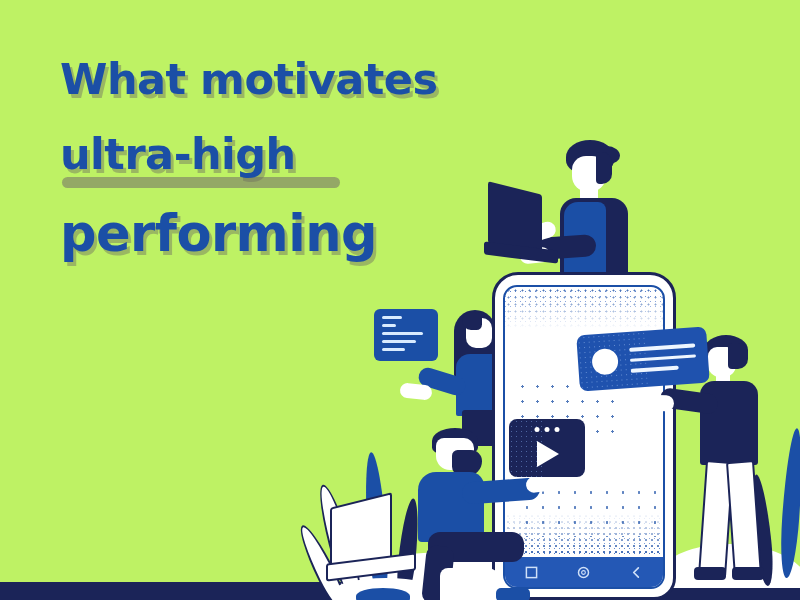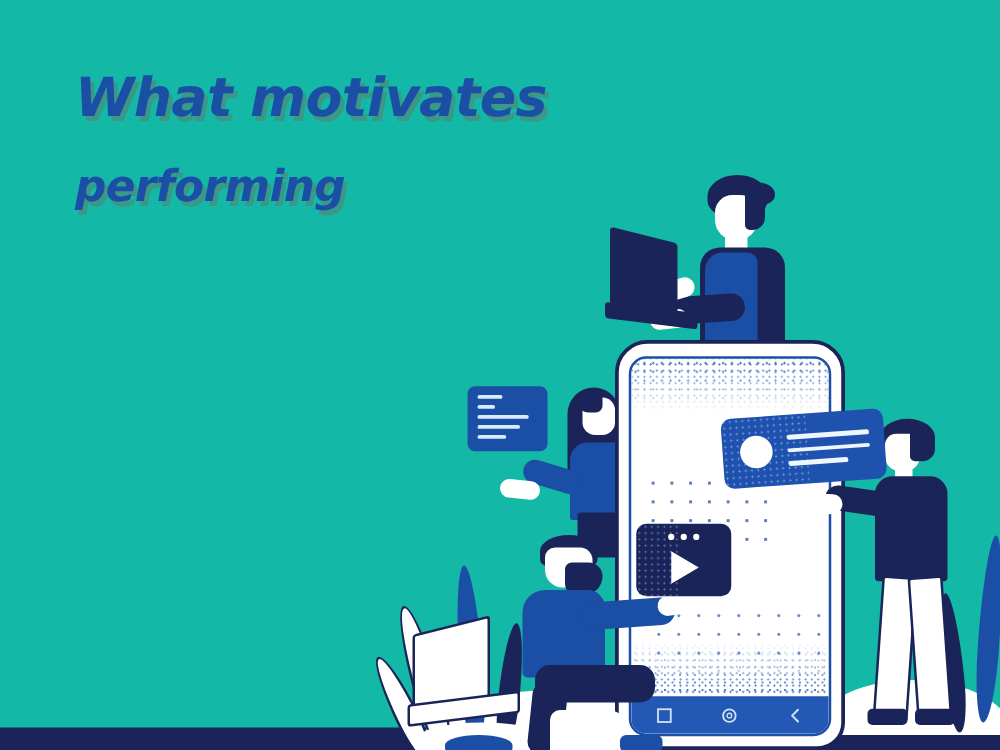--- a/index.html
+++ b/index.html
@@ -31,21 +31,21 @@
     font-size: 42px;
     line-height: 1.0;
     letter-spacing: -0.5px;
     color: #1b4fa6;
     text-shadow: 3px 4px 0 rgba(110,110,95,0.45);
     margin-bottom: 32px;
     white-space: nowrap;
   }
   .hl-line.l1 { font-size: 43px; }
   .hl-line.l2 { font-size: 43px; }
-  .hl-line.l3 { font-size: 35px; }
+  .hl-line.l3 { font-size: 51px; }
   .hl-line.l4 { font-size: 43px; }
 
   .hl-underline {
     position: absolute;
     left: 2px;
     top: 44px;
     width: 278px;
     height: 11px;
     border-radius: 6px;
     background: rgba(122,122,104,0.62);
@@ -244,21 +244,21 @@
   .laptop-ground {
     position: absolute;
     left: 330px; top: 500px;
     width: 110px; height: 90px;
     z-index: 9;
   }
 </style>
 </head>
 <body>
 
-<div id="poster" style="background: #14b8a6; font-style: italic;">
+<div id="poster" style="background: #bef264;">
 
   <div class="ground-strip"></div>
   <div class="ground-white gw-left"></div>
   <div class="ground-white gw-right"></div>
 
   <div class="plant" id="plant-left" style="left:328px; top:420px; width:120px; height:180px;">
     <div class="leaf" style="left:18px; top:60px; width:18px; height:120px; background:#ffffff; border:2px solid #1b2458; transform: rotate(-16deg);"></div>
     <div class="leaf" style="left:44px; top:32px; width:19px; height:148px; background:#1b4fa6; transform: rotate(-4deg);"></div>
     <div class="leaf" style="left:66px; top:78px; width:17px; height:104px; background:#1b2458; transform: rotate(6deg);"></div>
     <div class="leaf" style="left:6px; top:96px; width:15px; height:90px; background:#ffffff; border:2px solid #1b2458; transform: rotate(-26deg);"></div>
@@ -381,16 +381,20 @@
     <div class="shape" style="left:62px; top:52px; width:78px; height:22px; background:#1b4fa6; border-radius:11px; transform: rotate(-4deg);"></div>
     <div class="shape" style="left:126px; top:48px; width:26px; height:16px; background:#ffffff; border-radius:9px; transform: rotate(-8deg);"></div>
     <div class="shape" style="left:28px; top:104px; width:96px; height:30px; background:#1b2458; border-radius:12px;"></div>
     <div class="shape" style="left:24px; top:118px; width:28px; height:58px; background:#1b2458; border-radius:10px; transform: rotate(6deg);"></div>
     <div class="shape" style="left:40px; top:140px; width:64px; height:40px; background:#ffffff; border-radius:8px 18px 6px 6px;"></div>
     <div class="shape" style="left:96px; top:160px; width:34px; height:14px; background:#1b4fa6; border-radius:5px;"></div>
   </div>
 
   <div class="headline">
     <div class="hl-line l1" style="color: rgb(27, 79, 166);">What motivates</div>
+    <div class="hl-line l2" style="color: rgb(27, 79, 166);">
+      <span class="hl-underline"></span>
+      <span>ultra-high</span>
+    </div>
     <div class="hl-line l3" style="color: rgb(27, 79, 166);">performing</div>
   </div>
 
 </div>
 
 </body></html>

